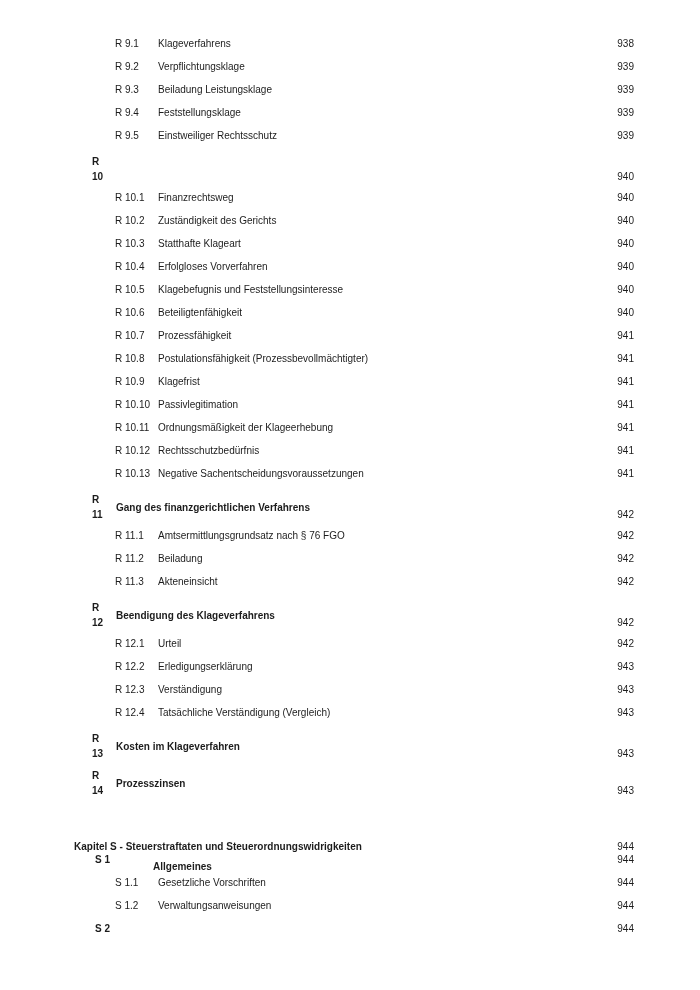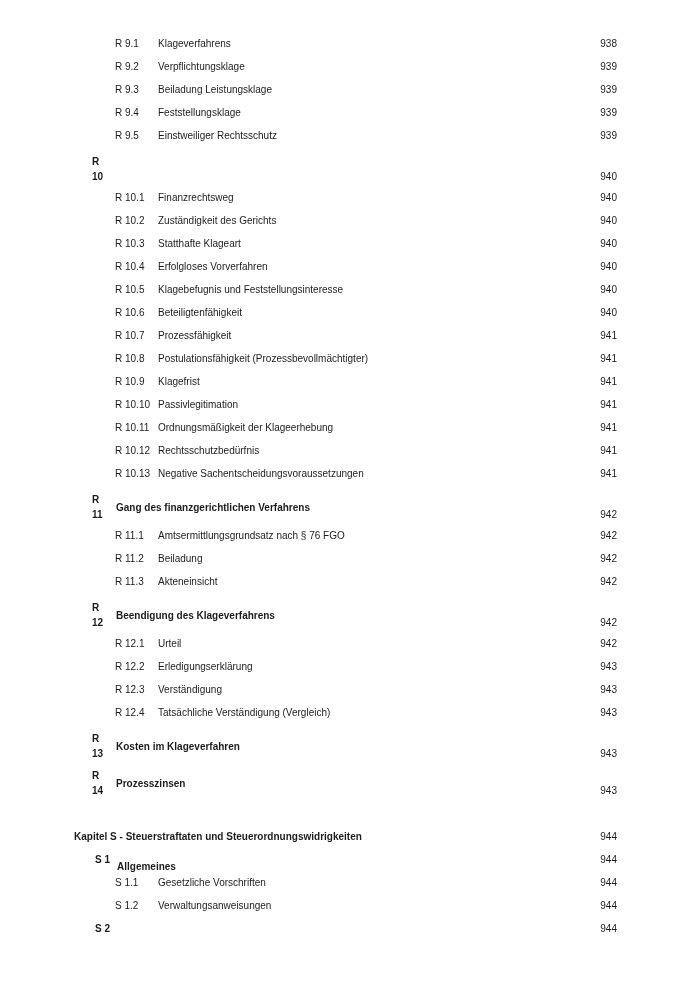--- a/index.html
+++ b/index.html
@@ -11,41 +11,41 @@
     overflow: hidden;
     box-sizing: border-box;
     padding-top: 37px;
     font-family: "Liberation Sans", "DejaVu Sans", sans-serif;
     font-size: 10px;
     color: #1c1c1c;
   }
   .row {
     display: flex;
     align-items: flex-start;
-    padding-right: 83px;
+    padding-right: 66px;
     line-height: 13px;
     box-sizing: border-box;
   }
   .row.sub, .row.section, .row.chapter { height: 23px; }
   .fill { flex: 1 1 auto; }
   .page { flex: none; font-weight: normal; }
 
   
   .sub .num { flex: none; margin-left: 115px; width: 43px; }
   .sub .title { flex: none; }
 
   
-  .section { font-weight: bold; }
+  .section { font-weight: bold; gap: 36px; }
   .section .num { flex: none; margin-left: 95px; width: 22px; }
   .section .title { flex: none; margin-top: 7px; }
 
   
   .chapter { font-weight: bold; }
   .chapter .title { flex: none; margin-left: 74px; }
-  .gap-before { margin-top: 32px; }
+  .gap-before { margin-top: 32px; align-items: flex-end; }
 
   
   .heading {
     font-weight: bold;
     margin-top: 2px;
     margin-bottom: 7px;
     line-height: 15px;
     align-items: stretch;
   }
   .heading .num2 {

